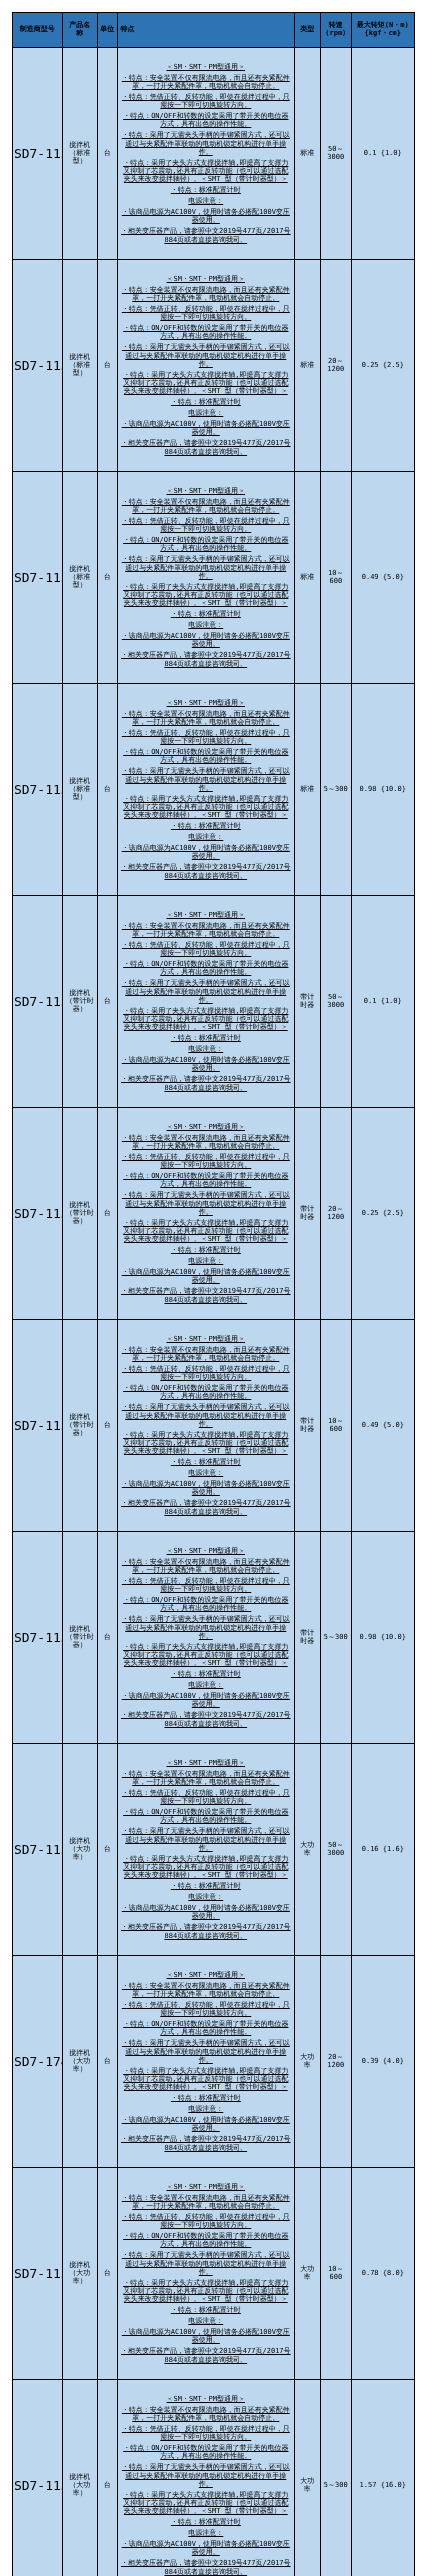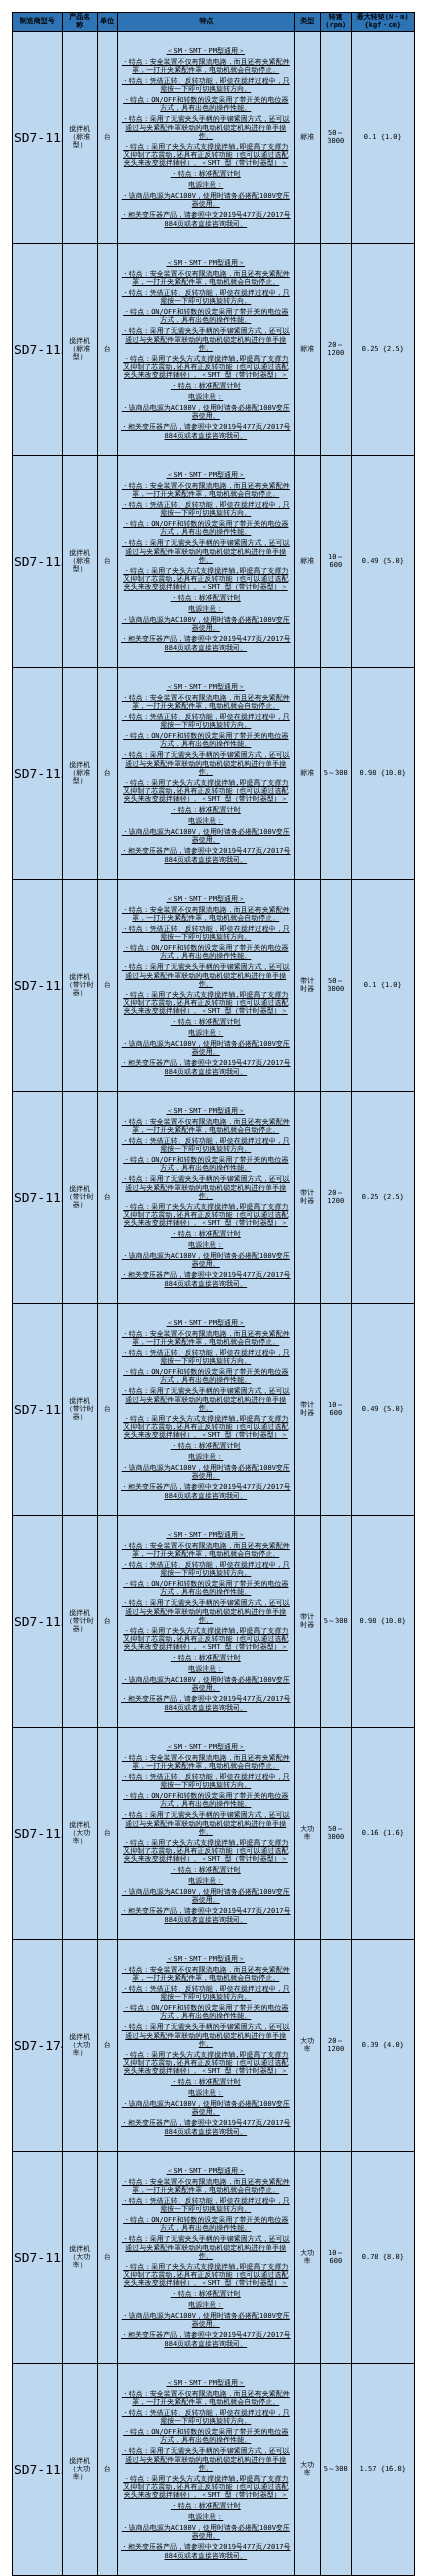--- a/index.html
+++ b/index.html
@@ -19,26 +19,26 @@
   th, td {
     border: 1.1px solid #000;
     vertical-align: middle;
     text-align: center;
     overflow: hidden;
   }
   th {
     background: #2e74b5;
     font-size: 7px;
     font-weight: bold;
-    height: 19px;
+    height: 35px;
     line-height: 1.12;
     padding: 0.5px 1.1px;
     white-space: pre-line;
   }
-  th.col-features { text-align: center; padding-left: 2.7px; }
+  th.col-features { text-align: left; padding-left: 2.7px; }
   td {
     background: #bdd7ee;
     font-size: 7px;
     line-height: 1.2;
     padding: 1.1px;
     white-space: pre-line;
   }
   tr.body-row { height: 212px; }
   td.col-model { font-size: 13px; white-space: nowrap; }
   td.col-features { padding: 4.3px 2.1px; white-space: normal; text-decoration: underline; }

